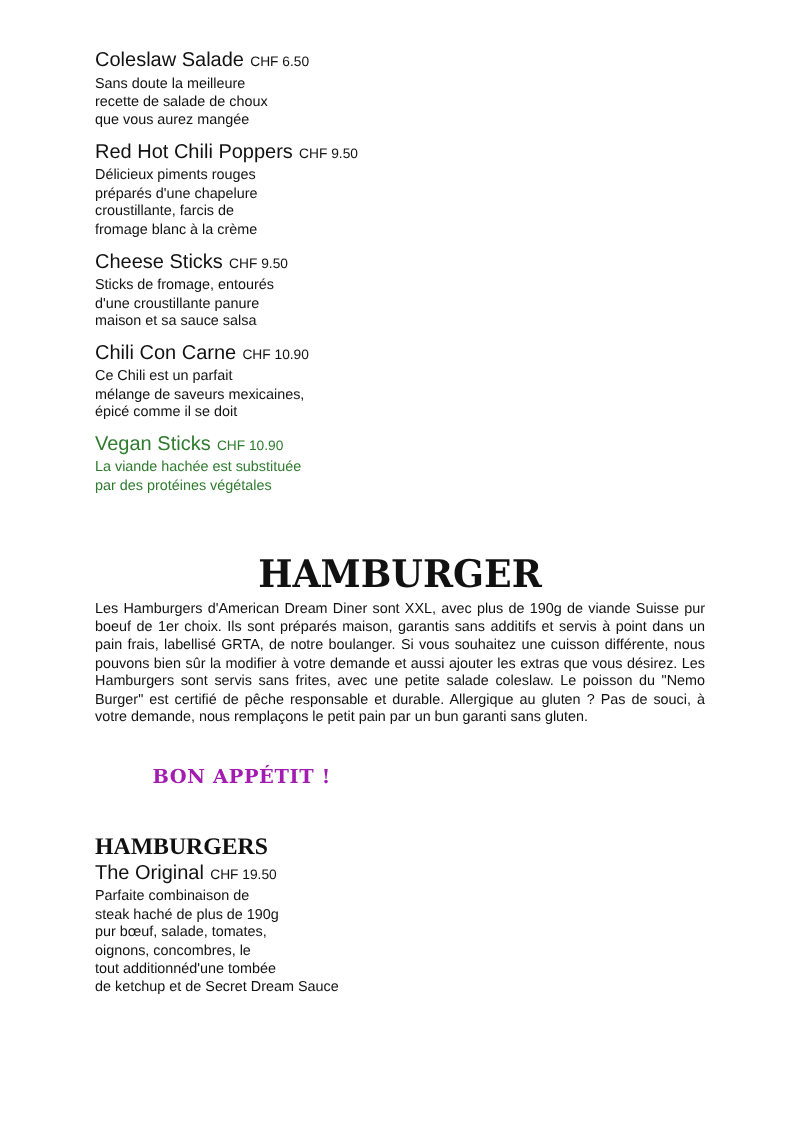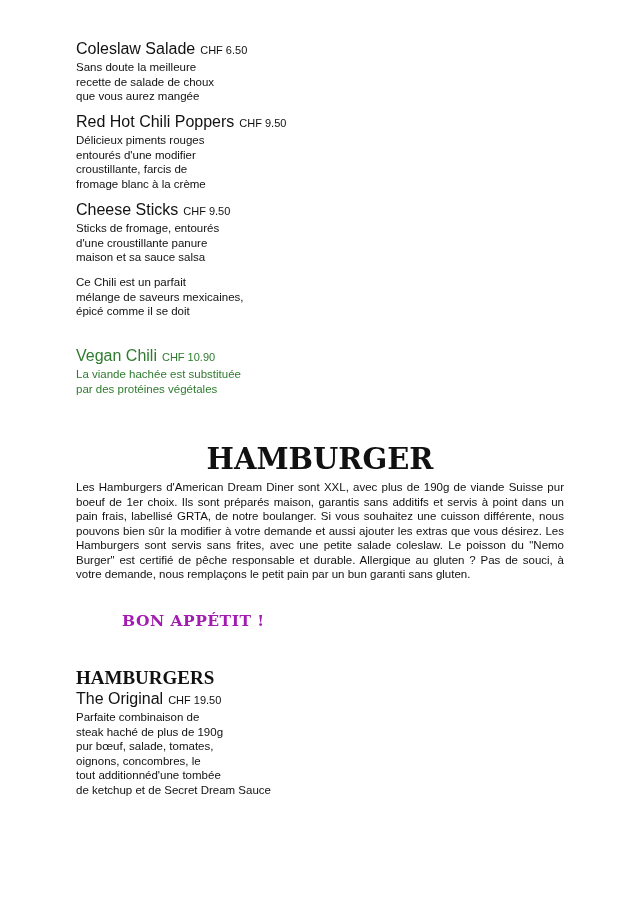--- a/index.html
+++ b/index.html
@@ -26,40 +26,41 @@
 <div class="item" style="top:40px">
   <div class="item-title"><span>Coleslaw Salade</span><span class="item-price">CHF 6.50</span></div>
   <div class="item-desc">Sans doute la meilleure
 recette de salade de choux
 que vous aurez mangée</div>
 </div>
 
 <div class="item" style="top:113px">
   <div class="item-title"><span>Red Hot Chili Poppers</span><span class="item-price">CHF 9.50</span></div>
   <div class="item-desc">Délicieux piments rouges
-entourés d'une modifier
+préparés d'une chapelure
 croustillante, farcis de
 fromage blanc à  la crème</div>
 </div>
 
 <div class="item" style="top:201px">
   <div class="item-title"><span>Cheese Sticks</span><span class="item-price">CHF 9.50</span></div>
   <div class="item-desc">Sticks de fromage, entourés
 d'une croustillante panure
 maison et sa sauce salsa</div>
 </div>
 
 <div class="item" style="top:274px">
+  <div class="item-title"><span>Chili Con Carne</span><span class="item-price">CHF 10.90</span></div>
   <div class="item-desc">Ce Chili est un parfait
 mélange de saveurs mexicaines,
 épicé comme il se doit</div>
 </div>
 
 <div class="item green" style="top:347px">
-  <div class="item-title"><span>Vegan Chili</span><span class="item-price">CHF 10.90</span></div>
+  <div class="item-title"><span>Vegan Sticks</span><span class="item-price">CHF 10.90</span></div>
   <div class="item-desc">La viande hachée est substituée
 par des protéines végétales</div>
 </div>
 
 <div class="big-title">HAMBURGER</div>
 
 <div class="intro">Les Hamburgers d'American Dream Diner sont XXL, avec plus de 190g de viande Suisse pur boeuf de 1er choix. Ils sont préparés maison, garantis sans additifs et servis à point dans un pain frais, labellisé GRTA, de notre boulanger. Si vous souhaitez une cuisson différente, nous pouvons bien sûr la modifier à votre demande et aussi ajouter les extras que vous désirez. Les Hamburgers sont servis sans frites, avec une petite salade coleslaw. Le poisson du "Nemo Burger" est certifié de pêche responsable et durable. Allergique au gluten ? Pas de souci, à votre demande, nous remplaçons le petit pain par un bun garanti sans gluten.</div>
 
 <div class="bon">BON APPÉTIT !</div>
 

